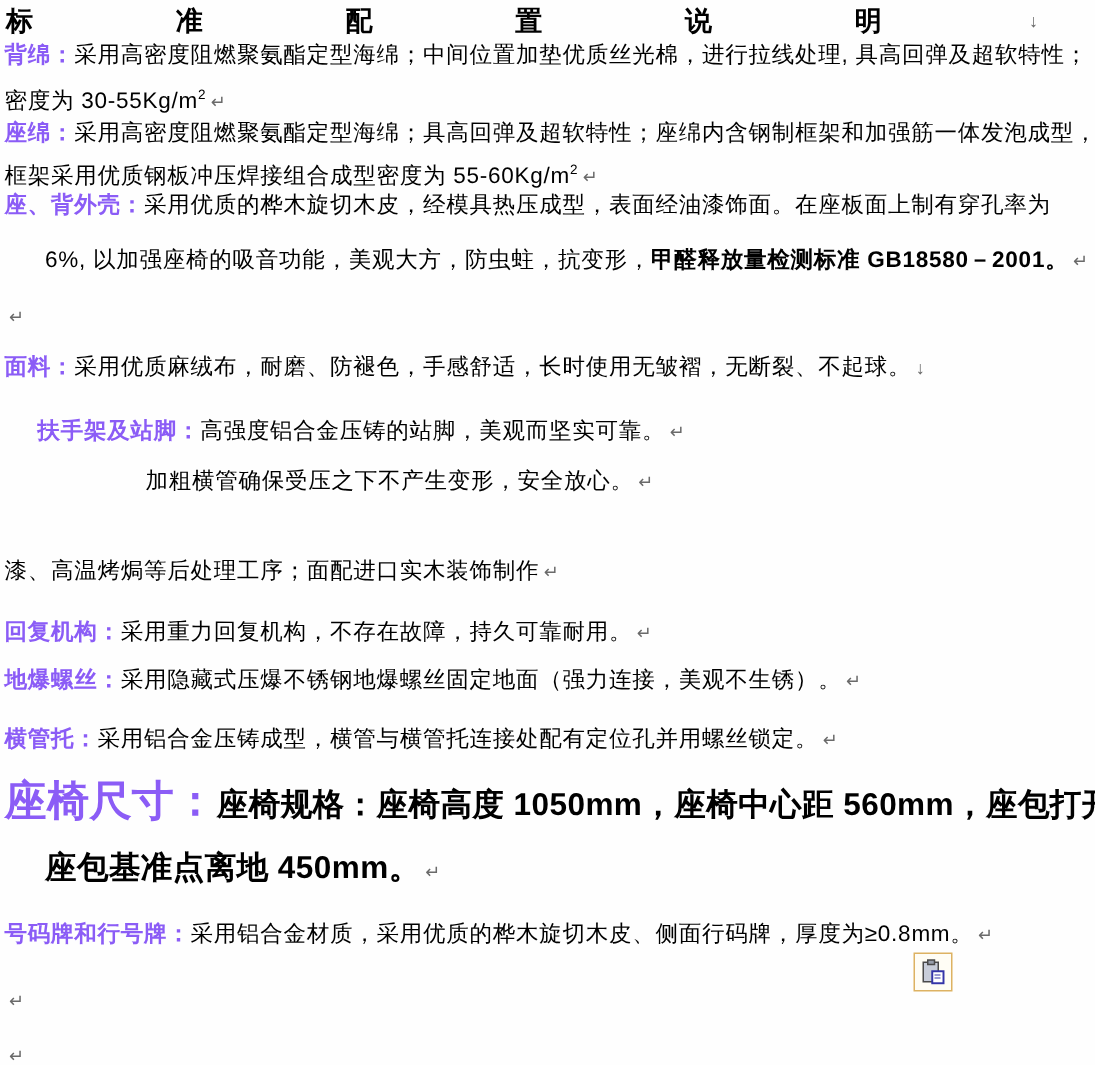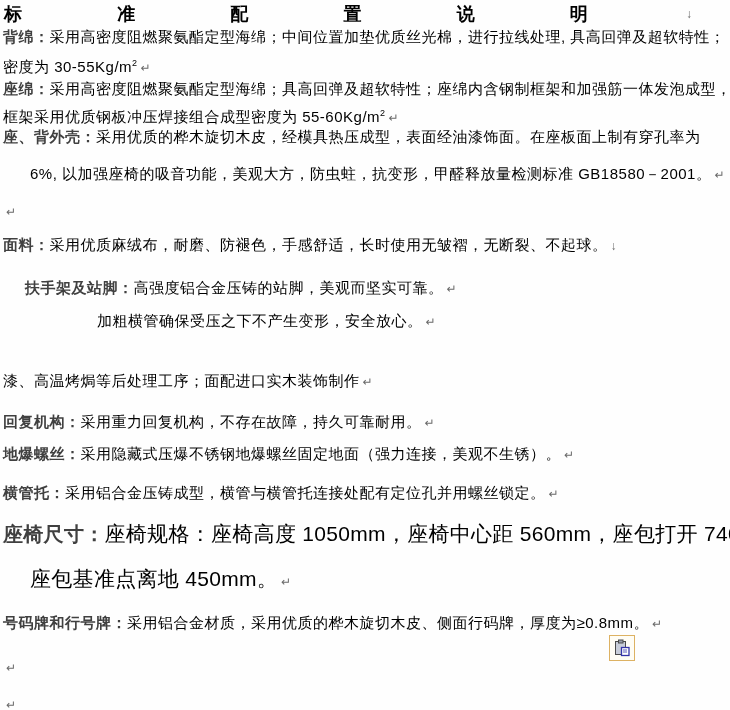--- a/index.html
+++ b/index.html
@@ -2,25 +2,25 @@
 <html><head>
 <meta charset="utf-8">
 <style>
   html,body{margin:0;padding:0;background:#fff;}
   .page{position:relative;width:730px;height:710px;background:#fefefe;overflow:hidden;
         font-family:"Liberation Sans",sans-serif;color:#000;}
   .title{position:absolute;left:4px;top:3px;width:688px;display:flex;justify-content:space-between;
          font-size:18px;font-weight:bold;line-height:22px;}
   .title .mark{align-self:flex-start;}
   .line{position:absolute;left:3px;white-space:nowrap;font-size:15px;line-height:20px;letter-spacing:.5px;}
-  .lbl{color:#404040;font-weight:bold;}
-  .b{font-weight:normal;}
+  .lbl{color:#8b5cf6;font-weight:bold;}
+  .b{font-weight:bold;}
   .mark{color:#6a6a6a;font-size:12px;margin-left:3px;font-weight:normal;letter-spacing:0;}
   .xl{font-size:21px;line-height:26px;font-weight:bold;letter-spacing:.3px;}
-  .xl .lbl{font-size:20px;}
+  .xl .lbl{font-size:28px;}
   sup{font-size:9px;vertical-align:super;}
   .paste-btn{position:absolute;left:609px;top:635px;width:26px;height:26px;border:1px solid #ddb263;
              background:#fffdf5;display:flex;align-items:center;justify-content:center;cursor:pointer;box-sizing:border-box;}
 </style>
 </head>
 <body>
 
 <div class="page">
 
   <div class="title">

